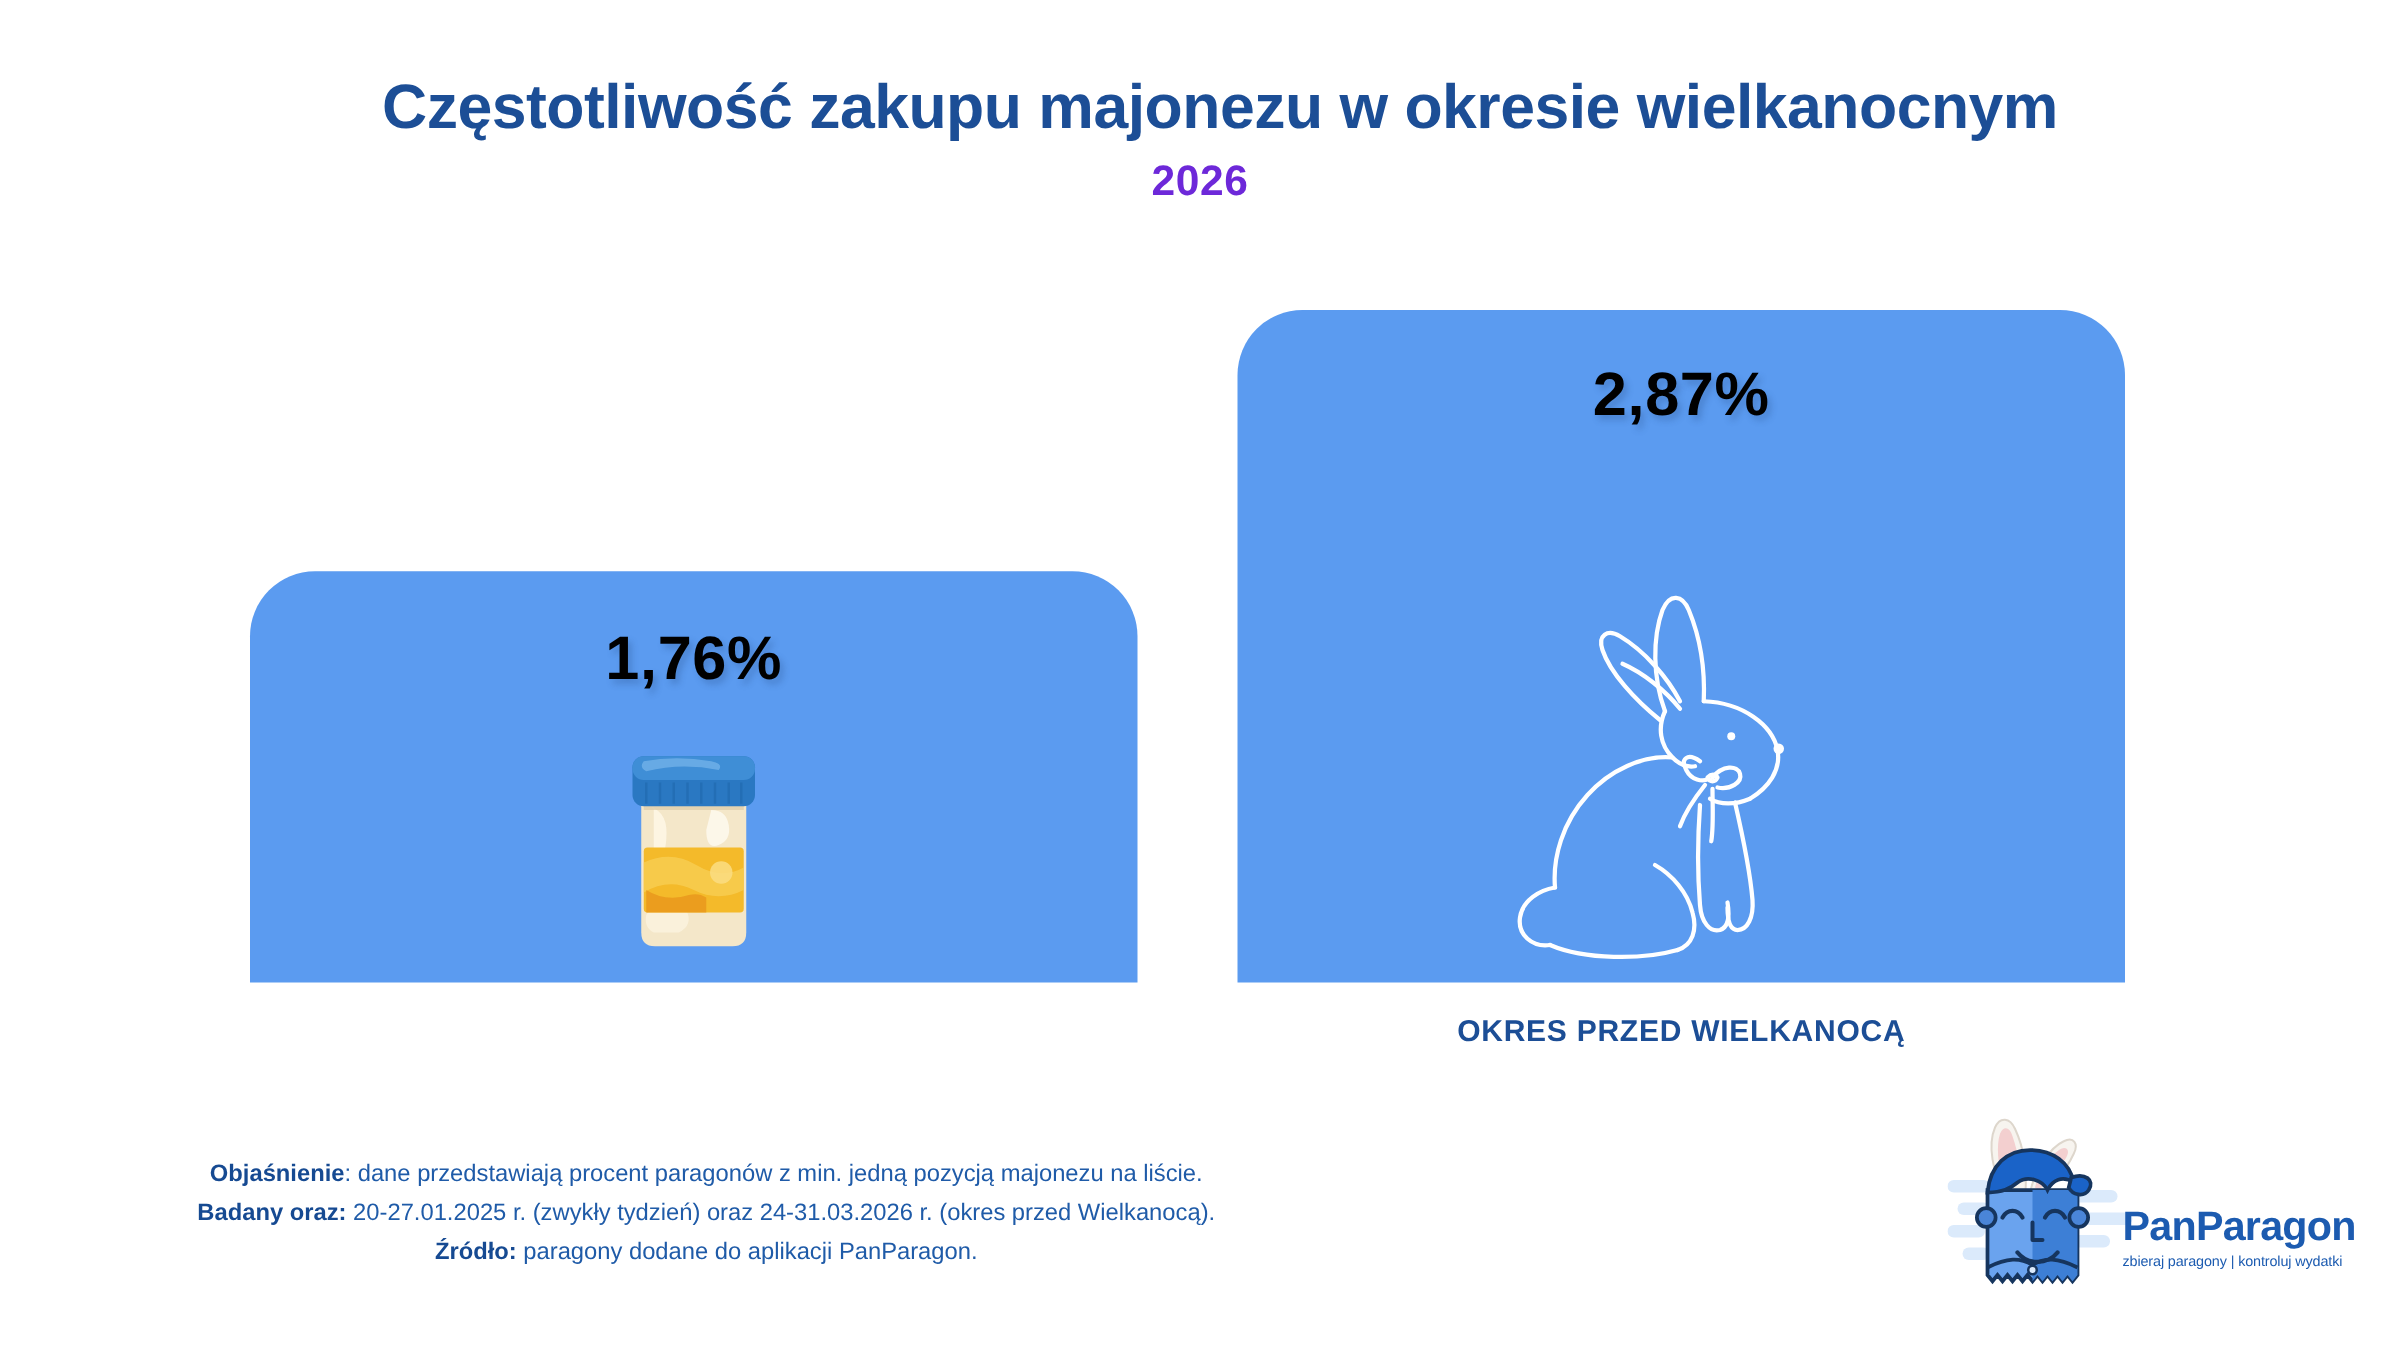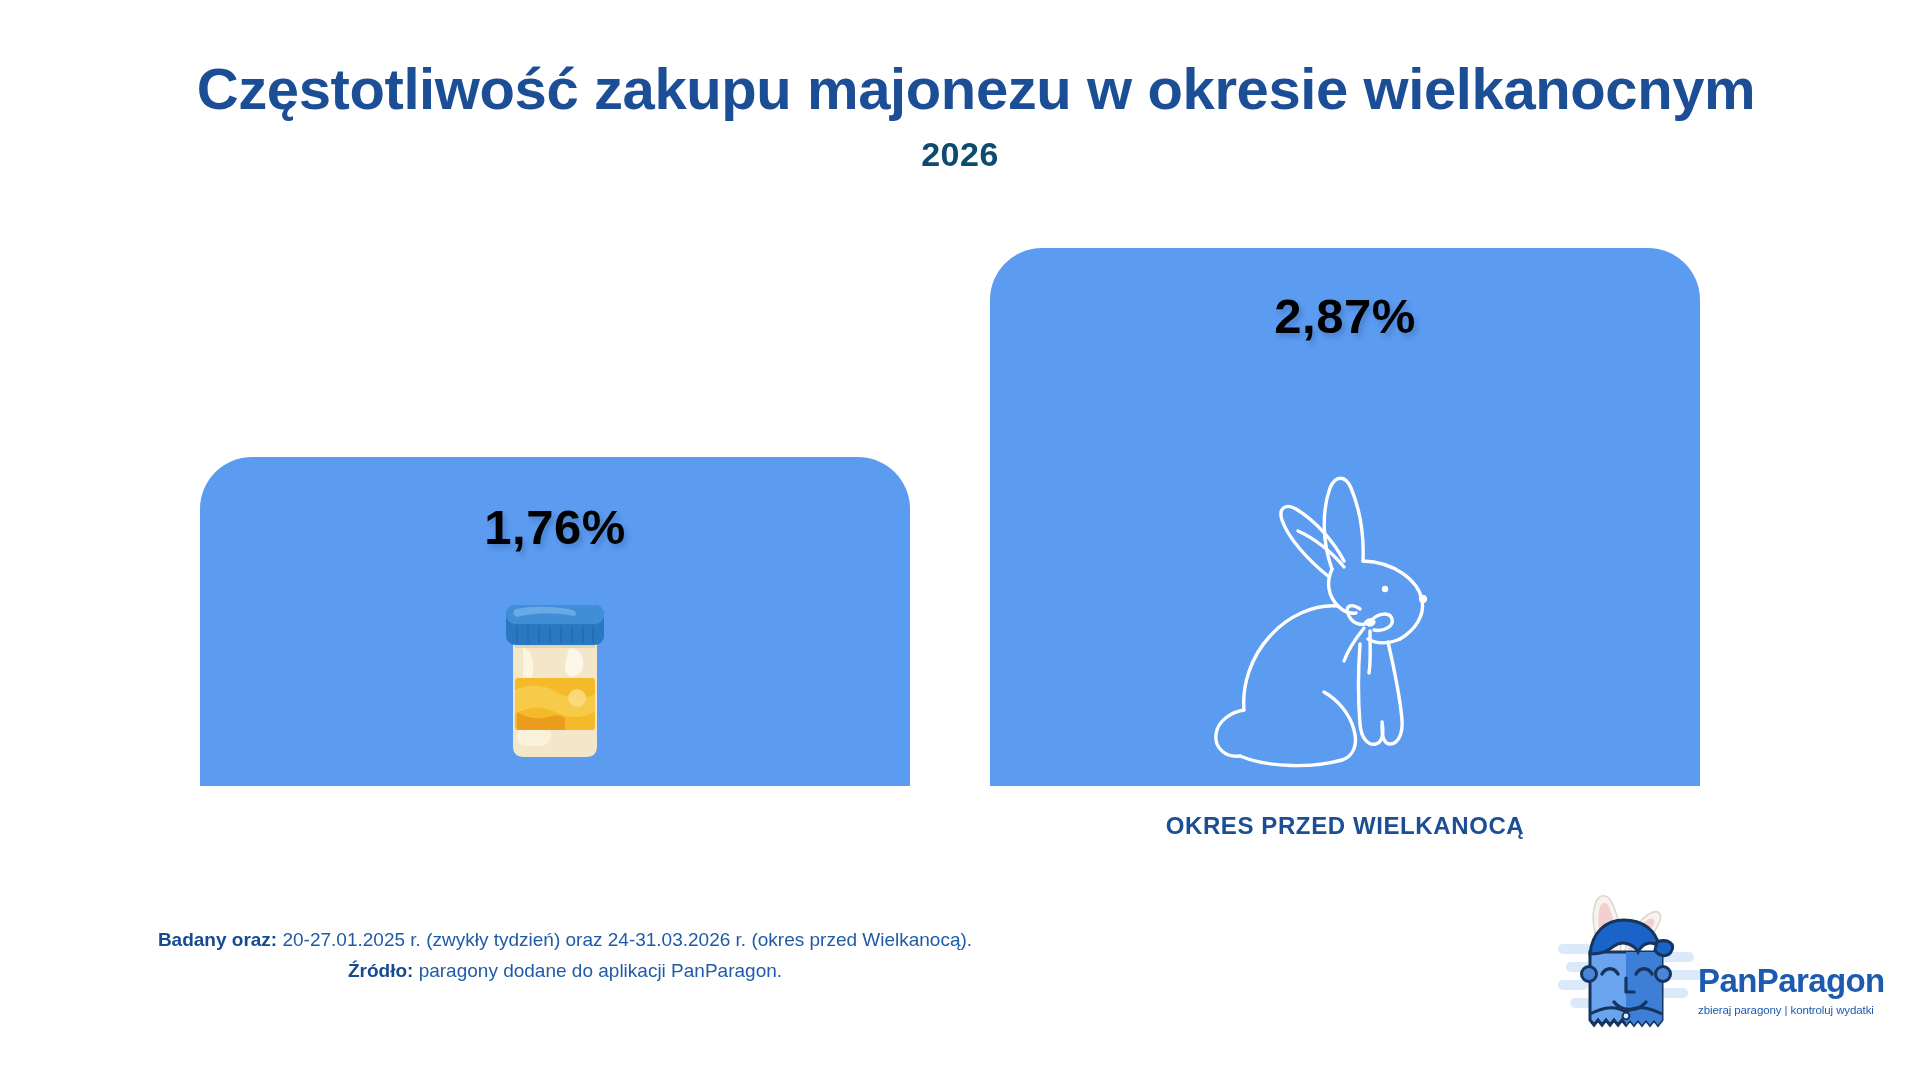--- a/index.html
+++ b/index.html
@@ -7,33 +7,33 @@
   body {
     background:#ffffff;
     font-family:"Liberation Sans", sans-serif;
     position:relative;
     overflow:hidden;
   }
 
   
   #title-block { position:absolute; top:58px; left:0; width:1920px; text-align:center; }
   #main-title {
-    font-size:58px;
+    font-size:50px;
     font-weight:bold;
     color:#1c4e96;
     letter-spacing:-0.4px;
     line-height:1.08;
     white-space:nowrap;
     margin-left:32px;
   }
   #sub-title {
     margin-top:14px;
     font-size:34px;
     font-weight:bold;
-    color:#0c4a6e;
+    color:#6d28d9;
     letter-spacing:0.5px;
   }
 
   
   #chart-area { position:absolute; left:0; top:0; width:1920px; height:1080px; }
 
   .bar-group { position:absolute; bottom:294px; }
   #bar-group-0 { left:200px; width:710px; }
   #bar-group-1 { left:990px; width:710px; }
 
@@ -210,20 +210,23 @@
       </div>
 
     </div>
     <div class="bar-label">OKRES PRZED WIELKANOCĄ</div>
   </div>
 
 </div>
 
 <div id="footnotes">
   <div class="foot-line">
+    <b>Objaśnienie</b><span>: </span><span>dane przedstawiają procent paragonów z min. jedną pozycją majonezu na liście.</span>
+  </div>
+  <div class="foot-line">
     <b>Badany oraz:</b><span> </span><span>20-27.01.2025 r. (zwykły tydzień) oraz 24-31.03.2026 r. (okres przed Wielkanocą).</span>
   </div>
   <div class="foot-line">
     <b>Źródło:</b><span> </span><span>paragony dodane do aplikacji PanParagon.</span>
   </div>
 </div>
 
 <div id="logo-block">
 
   <div id="logo-mark">

